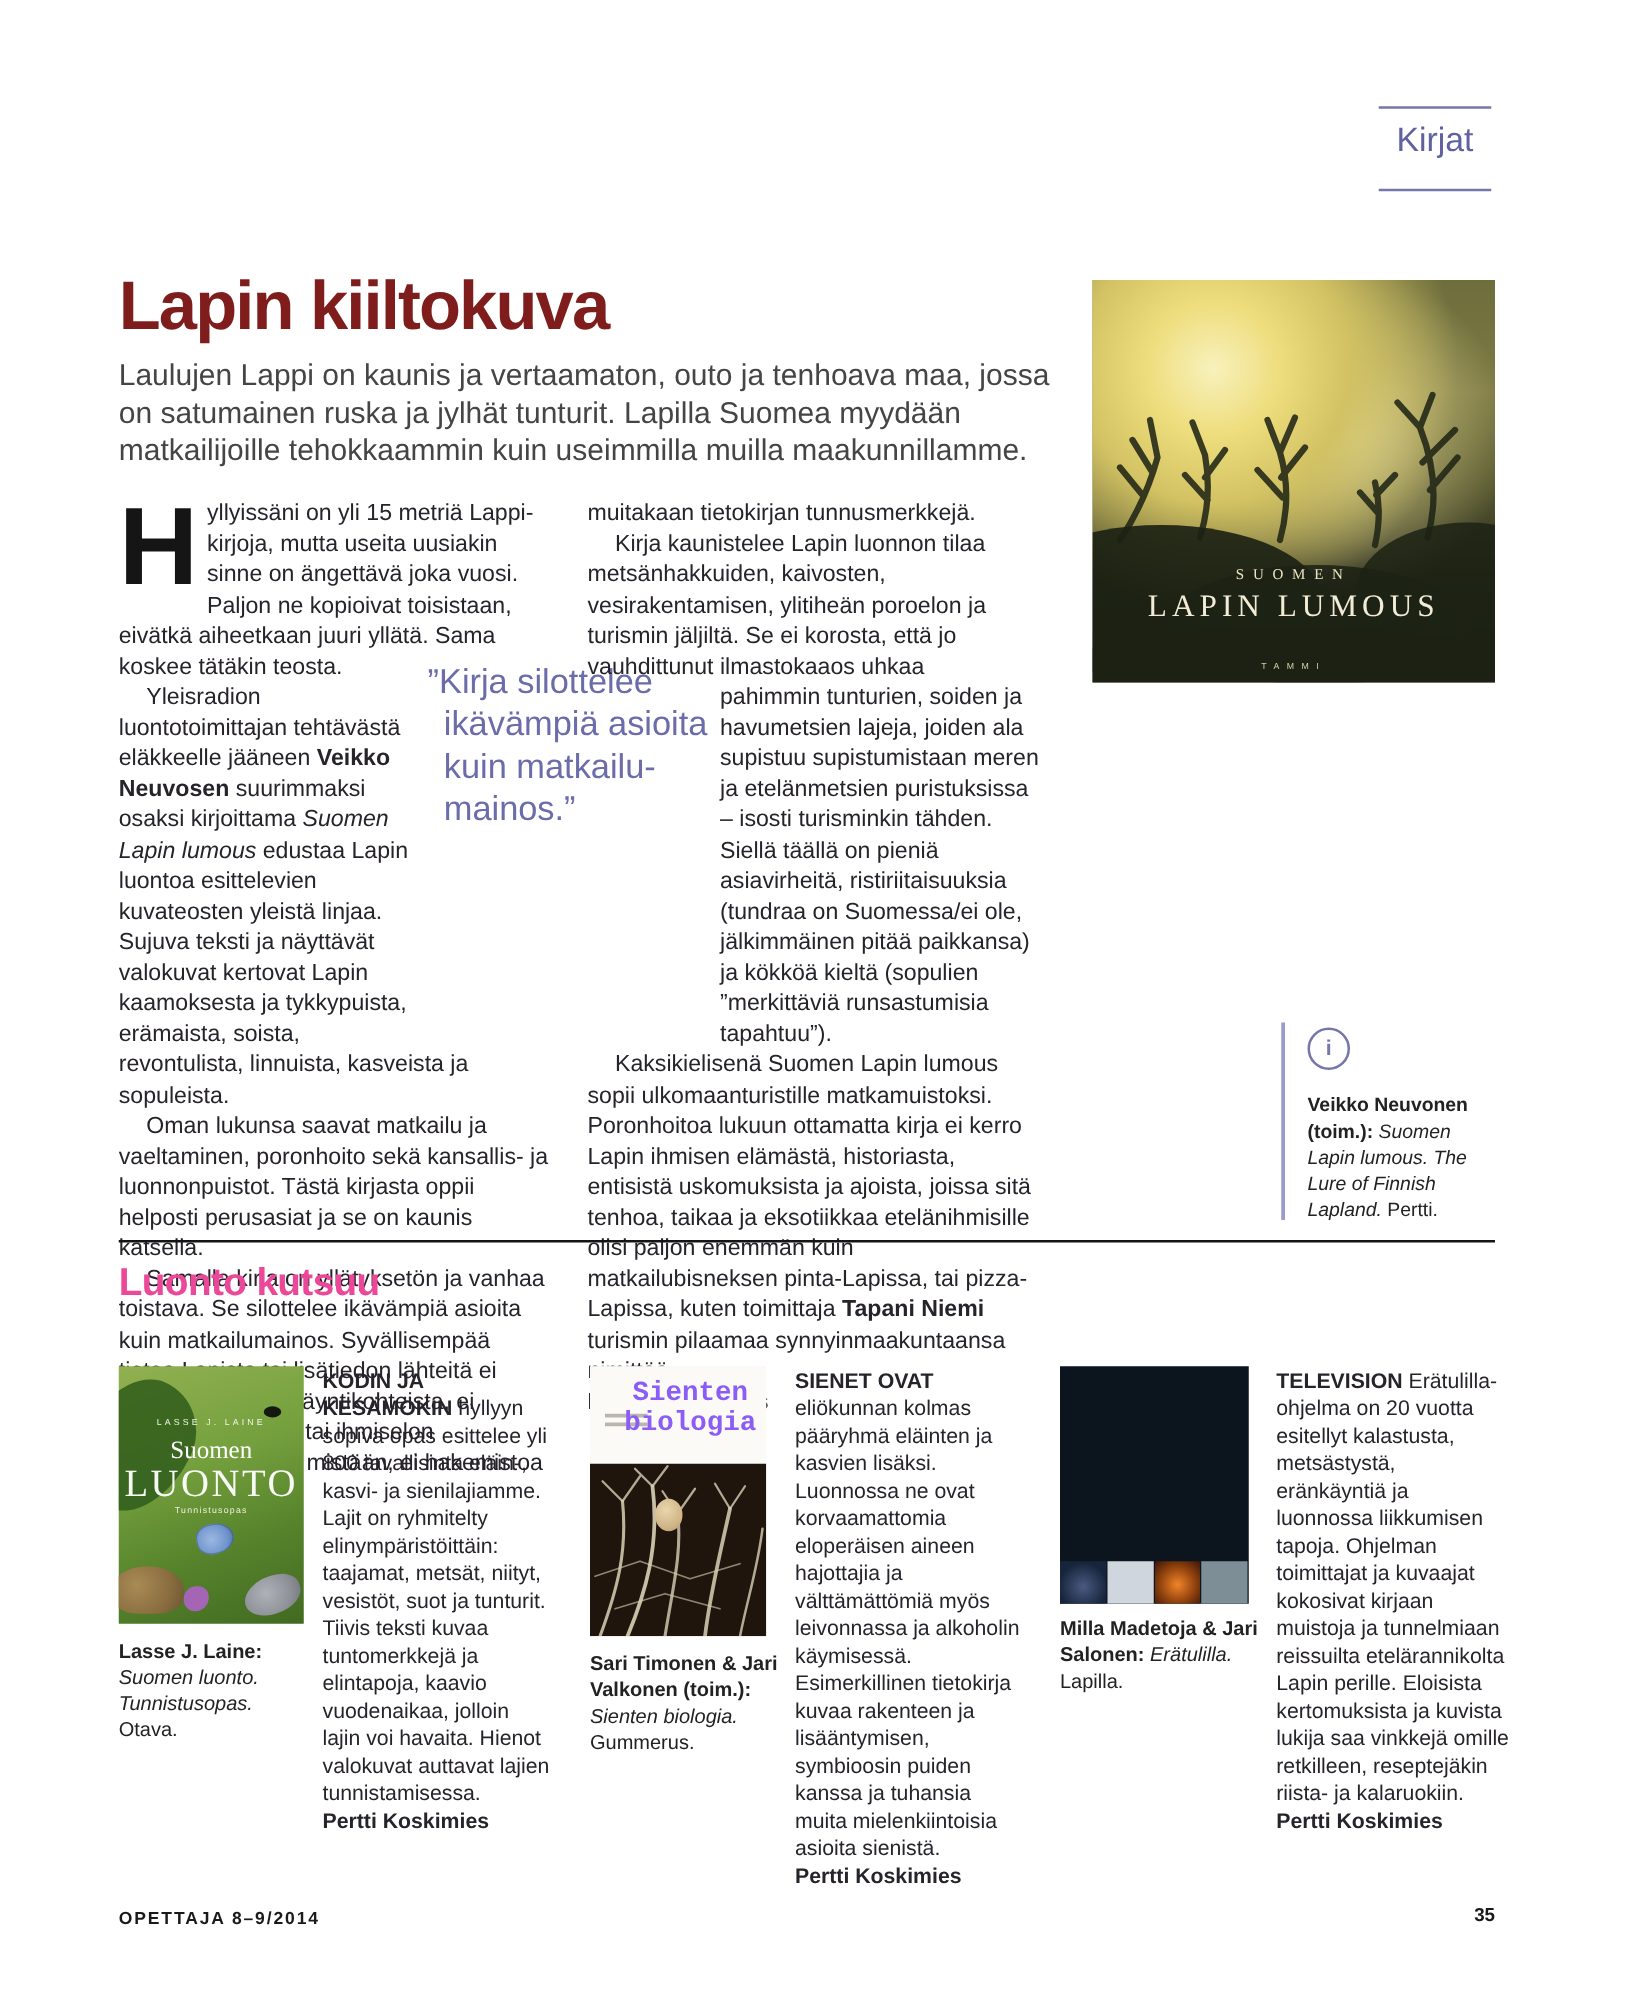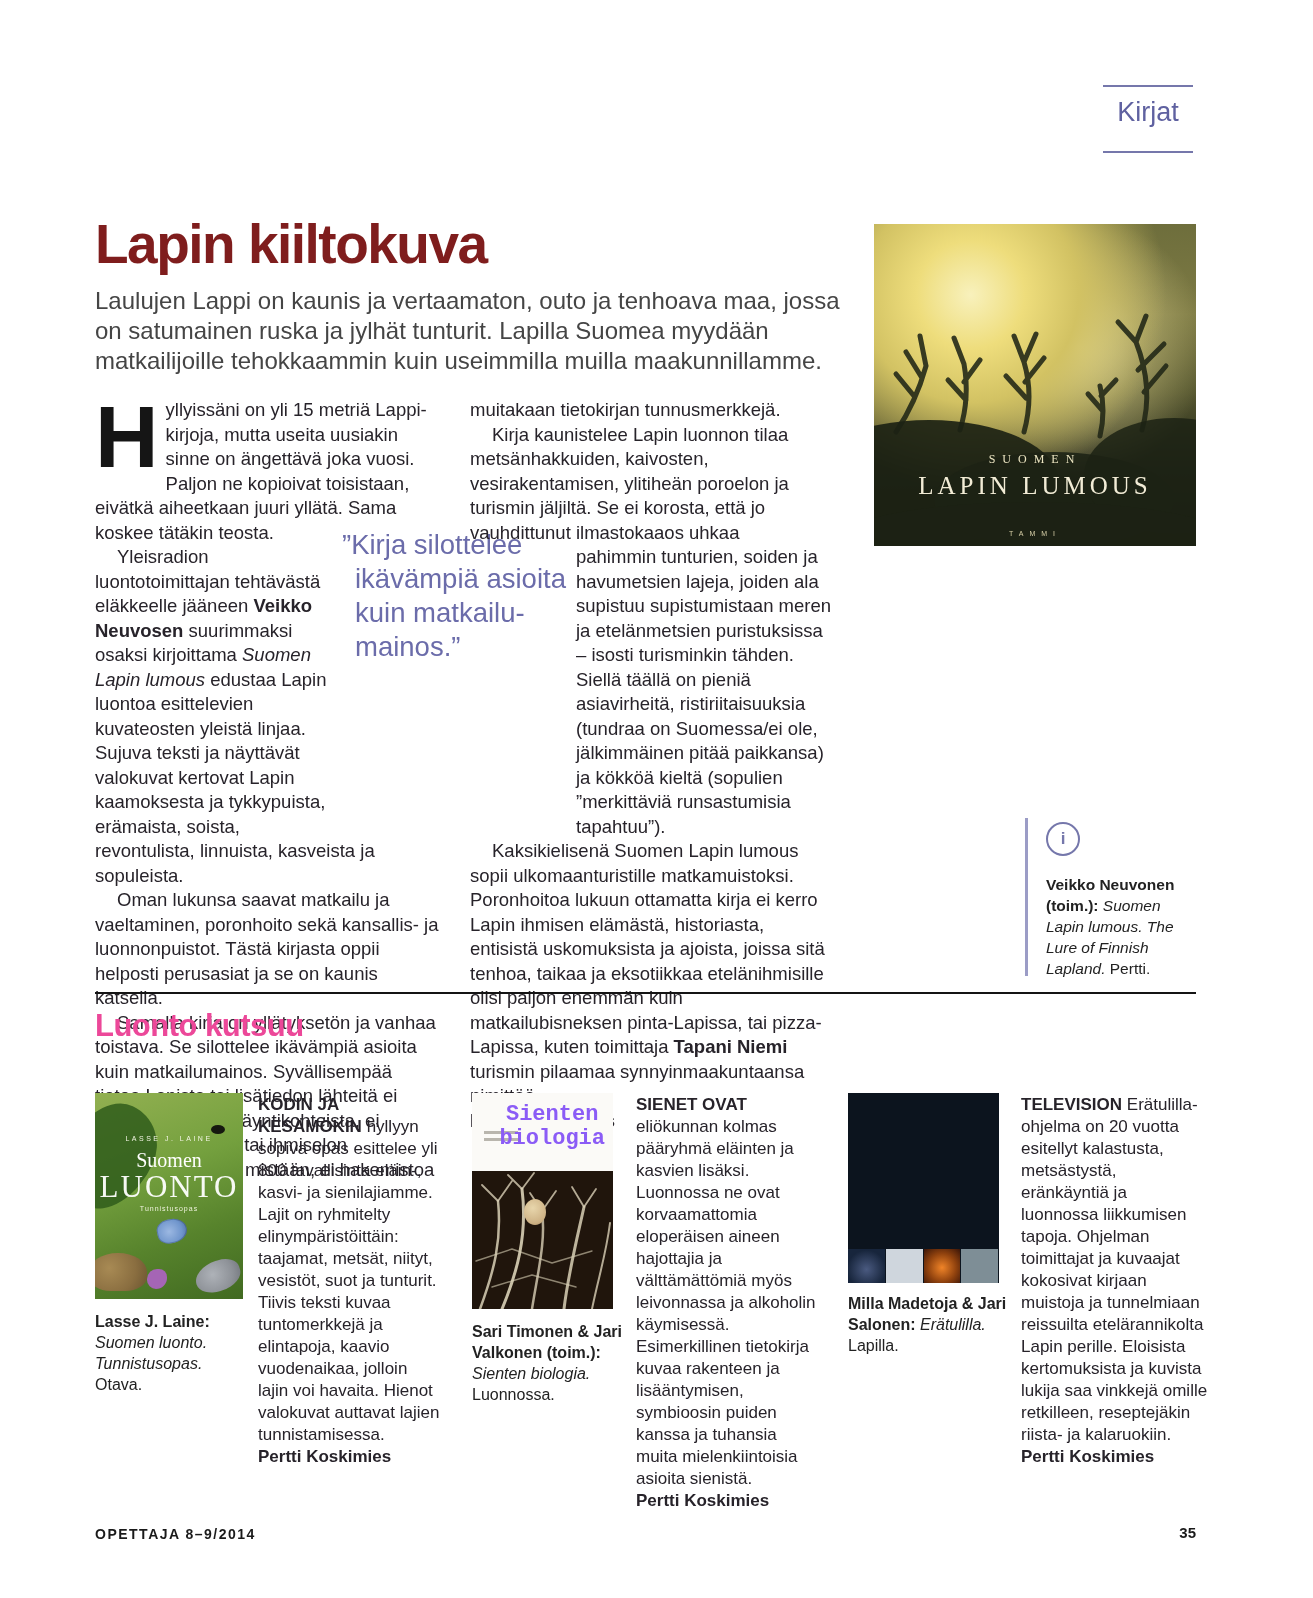--- a/index.html
+++ b/index.html
@@ -254,21 +254,21 @@
           <path d="M120 138 C126 108 134 84 138 52" stroke-width="2" opacity="0.8"></path>
           <path d="M26 30 L10 14 M26 30 L40 10 M50 18 L36 4 M50 18 L62 2" stroke-width="1.8" opacity="0.8"></path>
           <path d="M70 40 L58 22 M70 40 L84 20 M112 36 L100 16 M112 36 L124 18" stroke-width="1.8" opacity="0.8"></path>
           <path d="M4 90 L40 78 M40 78 L80 92 M80 92 L120 80 M20 116 L60 104 M60 104 L104 116" stroke-width="1.4" opacity="0.6"></path>
         </g>
       </svg>
       <div class="c2-egg"></div>
     </div>
   </div>
   <div class="caption cap2">
-    <b>Sari Timonen &amp; Jari Valkonen (toim.):</b><i> Sienten biologia. </i><span>Luonnossa.</span>
+    <b>Sari Timonen &amp; Jari Valkonen (toim.):</b><i> Sienten biologia. </i><span>Gummerus.</span>
   </div>
   <div class="review text2">
     <b class="lead-in">SIENET OVAT</b><span> eliökunnan kolmas pääryhmä eläinten ja kasvien lisäksi. Luonnossa ne ovat korvaamattomia eloperäisen aineen hajottajia ja välttämättömiä myös leivonnassa ja alkoholin käymisessä. Esimerkillinen tietokirja kuvaa rakenteen ja lisääntymisen, symbioosin puiden kanssa ja tuhansia muita mielenkiintoisia asioita sienistä.</span>
     <div class="byline">Pertti Koskimies</div>
   </div>
 
   <div class="cover cover3">
     <div class="c3-strip">
       <div class="c3-t1"></div>
       <div class="c3-t2"></div>

